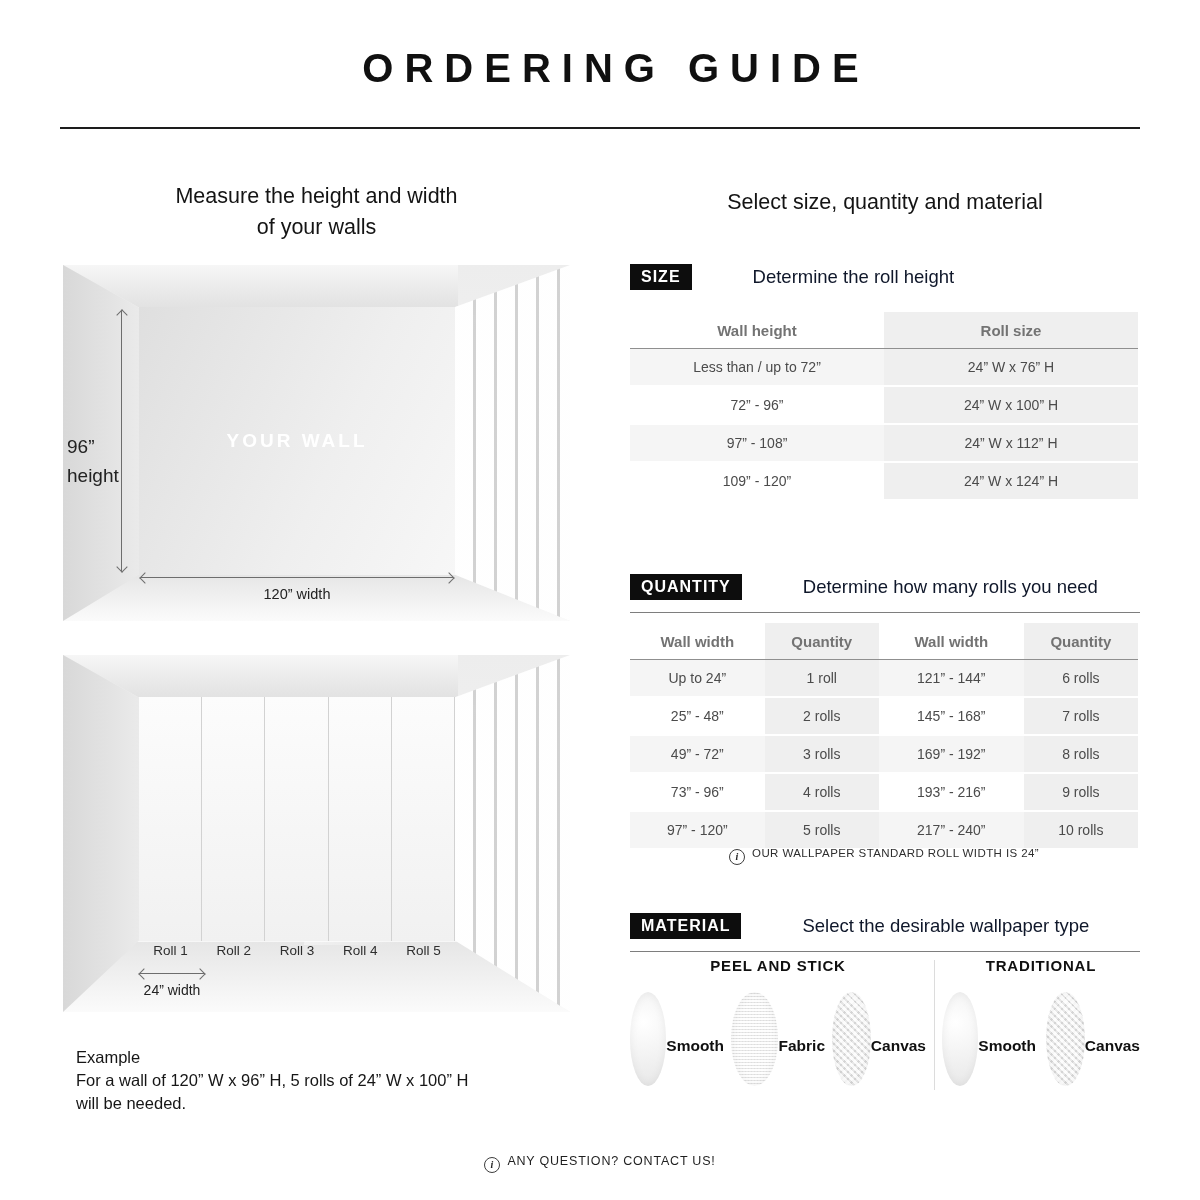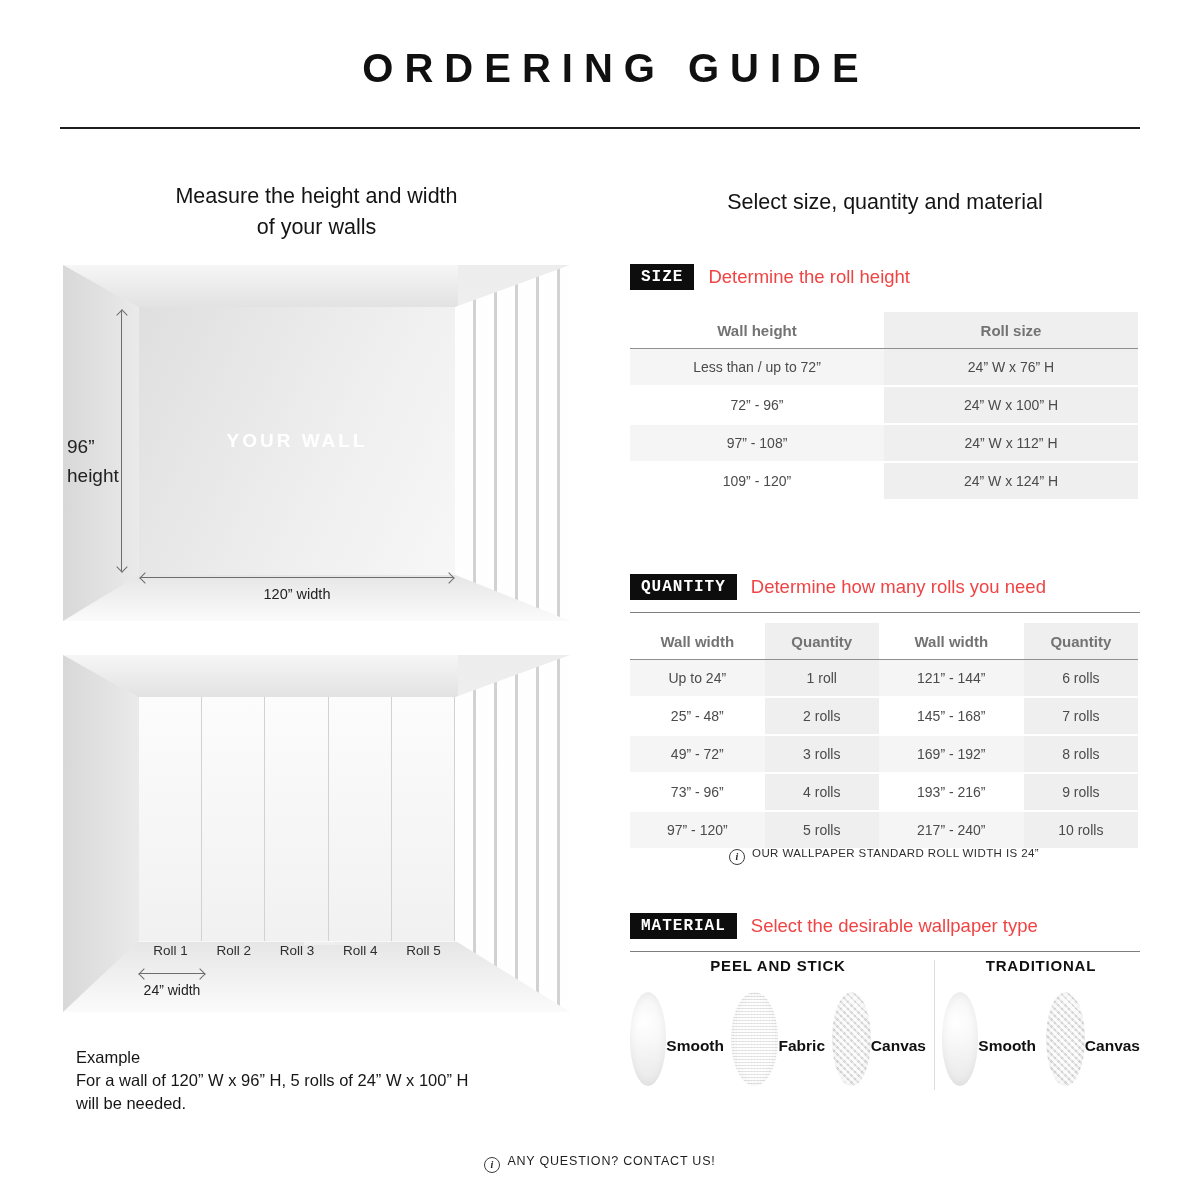--- a/index.html
+++ b/index.html
@@ -70,22 +70,22 @@
   .rollwidth-label{position:absolute;left:44px;top:327px;width:130px;text-align:center;
                    font-size:14px;color:#222;}
 
   .example{position:absolute;left:76px;top:1046px;font-size:16.5px;color:#161616;line-height:1.4;}
 
   
   .section-head{position:absolute;left:630px;display:flex;align-items:center;gap:14px;}
   #size-head{top:264px;}
   #qty-head{top:574px;width:510px;border-bottom:1px solid #7e7e7e;padding-bottom:12px;}
   #mat-head{top:913px;width:510px;border-bottom:1px solid #7e7e7e;padding-bottom:12px;}
-  .tag{background:#0d0d0d;color:#fff;font-weight:700;font-size:16px;letter-spacing:1px;padding:4px 11px;font-family:Liberation Mono, monospace;}
-  .section-sub{font-size:18.5px;color:#ef4444;}
+  .tag{background:#0d0d0d;color:#fff;font-weight:700;font-size:16px;letter-spacing:1px;padding:4px 11px;}
+  .section-sub{font-size:18.5px;color:#0f172a;margin-left:47px;}
 
   .table{position:absolute;width:508px;font-size:14px;}
   .size-table{left:630px;top:312px;}
   .qty-table{left:630px;top:623px;}
   .t-row{display:grid;grid-template-columns:1fr 1fr;border-bottom:2px solid #fff;}
   .qty-table .t-row{grid-template-columns:26.5% 22.5% 28.5% 22.5%;}
   .t-row.header{border-bottom:1px solid #8f8f8f;}
   .t-cell{padding:9px 6px;display:flex;align-items:center;justify-content:center;
           text-align:center;color:#4b4b4b;min-height:18px;}
   .hcell{font-weight:700;font-size:15px;color:#737373;}

